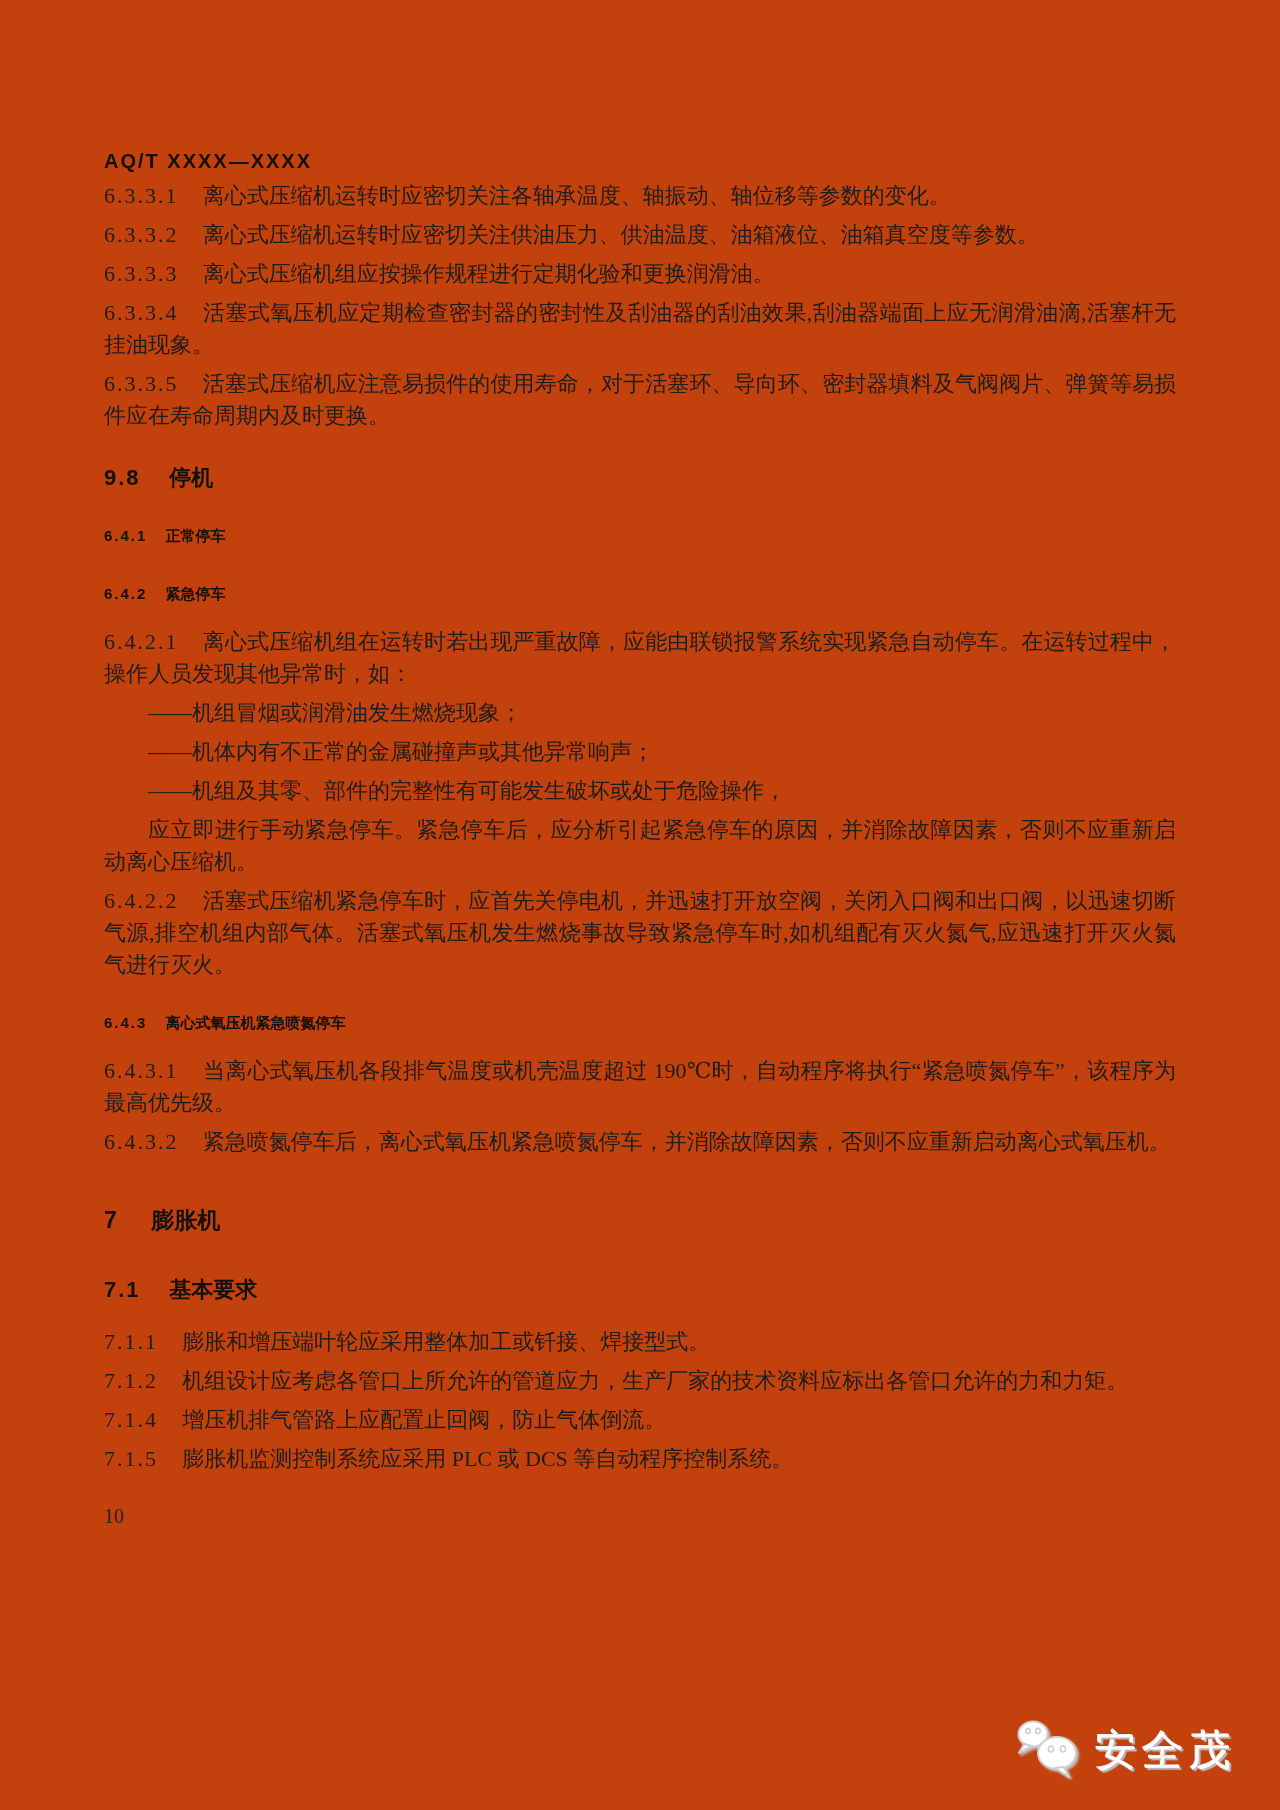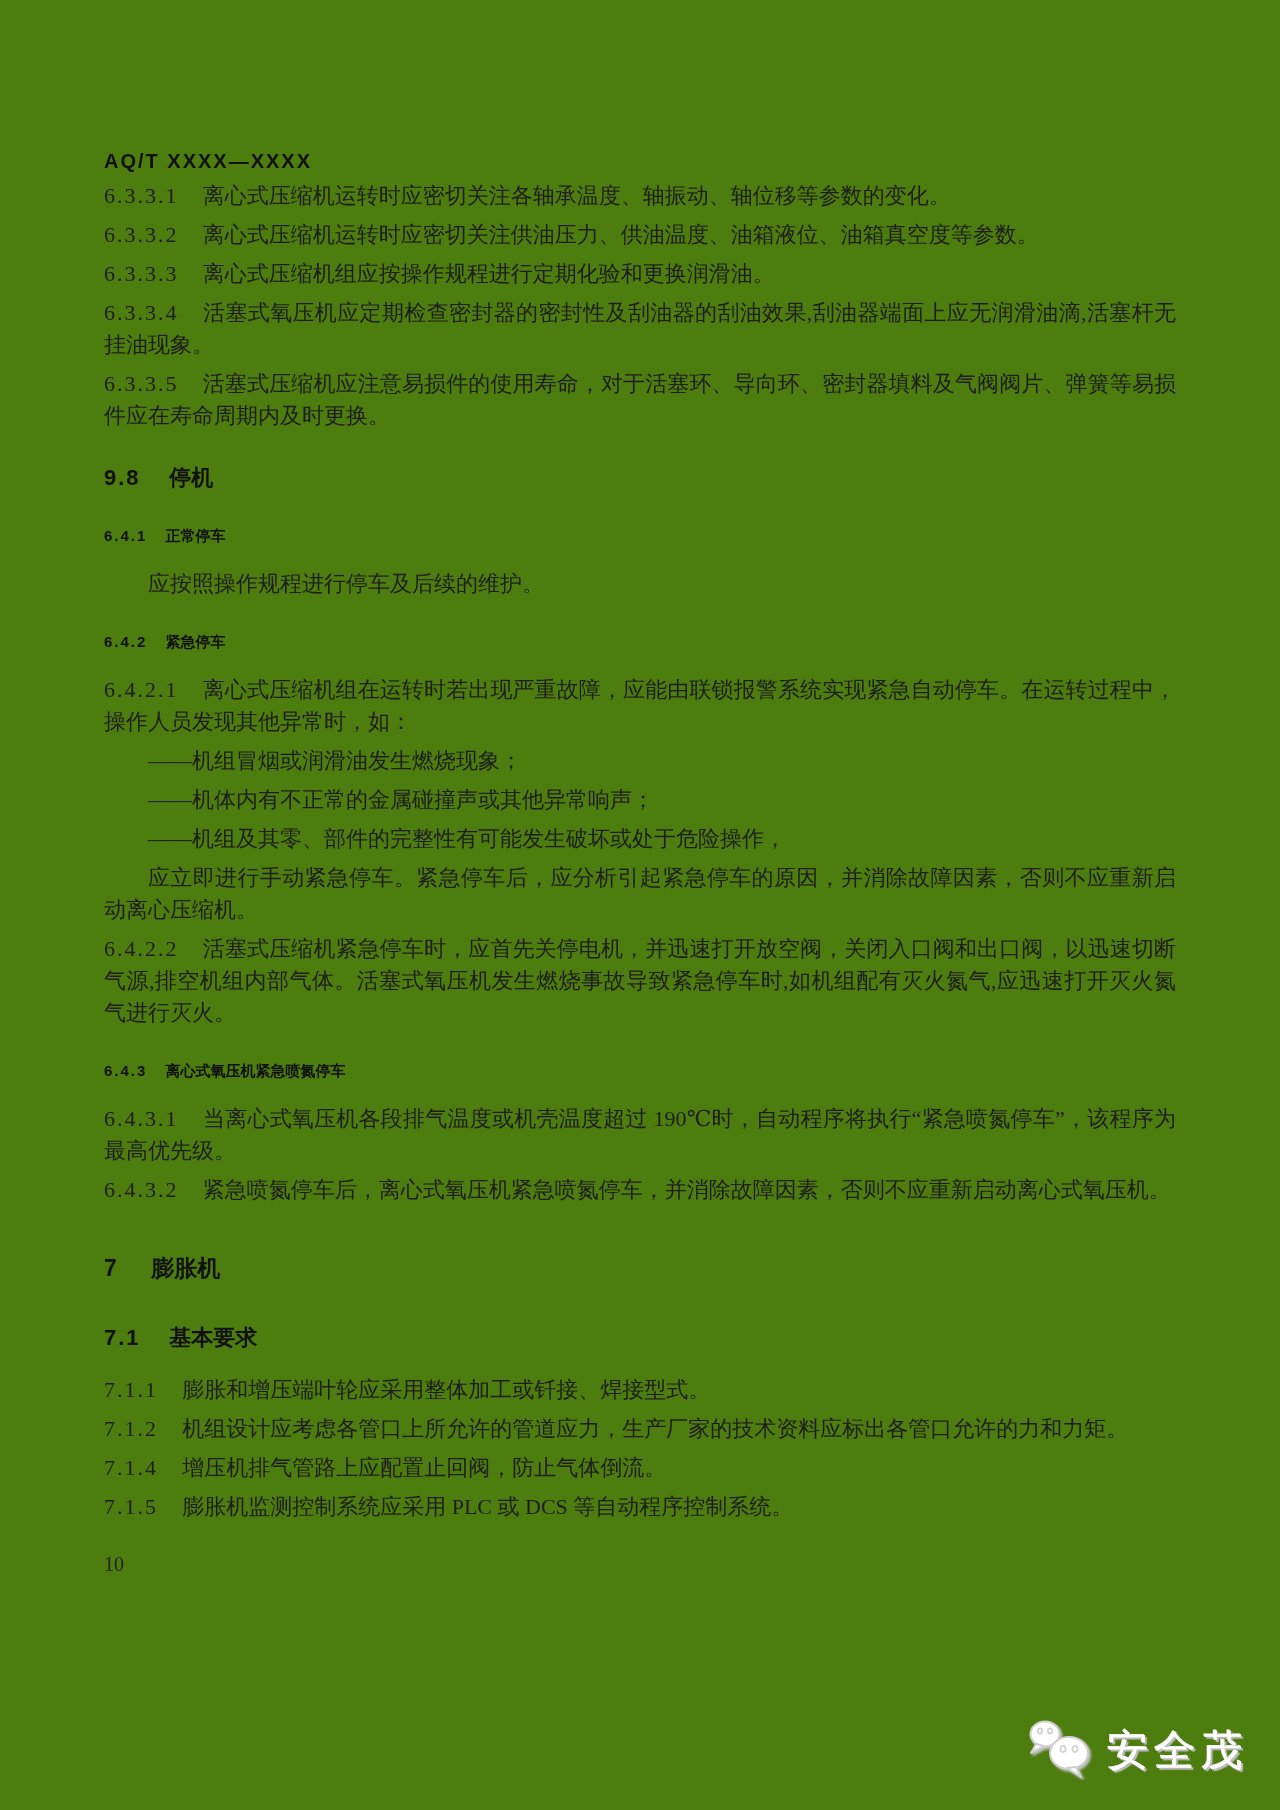--- a/index.html
+++ b/index.html
@@ -1,20 +1,20 @@
 <!DOCTYPE html>
 <html><head>
 <meta charset="utf-8">
 <style>
   html,body{margin:0;padding:0;background:#e9e9e9;}
   .sheet{
     position:relative;
     width:1280px;height:1810px;
     margin:0 auto;
-    background:#4d7c0f;
+    background:#c2410c;
     overflow:hidden;
     font-family:"Liberation Serif","DejaVu Serif",serif;
     color:#1e1e1e;
   }
   .content{padding:0 104px;}
   .doc-header{
     margin-top:150px;
     font-family:"Liberation Sans","DejaVu Sans",sans-serif;
     font-weight:700;
     font-size:20px;
@@ -49,21 +49,21 @@
   .para.h3 .num{margin-right:1.2em;}
   .para.indent{text-indent:2em;}
   .para.dash{text-indent:2em;text-align:left;}
   .page-number{
     margin-top:30px;
     font-size:20px;
     color:#222;
   }
   .watermark{
     position:absolute;
-    right:32px;
+    right:44px;
     bottom:26px;
     display:flex;
     align-items:center;
     gap:10px;
     user-select:none;
   }
   .watermark-text{
     font-family:"Liberation Sans","DejaVu Sans",sans-serif;
     font-size:42px;
     font-weight:400;
@@ -80,21 +80,20 @@
     <div class="doc-header">AQ/T XXXX—XXXX</div>
 
     <div class="doc-body">
         <div class="para clause"><span class="num">6.3.3.1</span><span class="txt">离心式压缩机运转时应密切关注各轴承温度、轴振动、轴位移等参数的变化。</span></div>
         <div class="para clause"><span class="num">6.3.3.2</span><span class="txt">离心式压缩机运转时应密切关注供油压力、供油温度、油箱液位、油箱真空度等参数。</span></div>
         <div class="para clause"><span class="num">6.3.3.3</span><span class="txt">离心式压缩机组应按操作规程进行定期化验和更换润滑油。</span></div>
         <div class="para clause"><span class="num">6.3.3.4</span><span class="txt">活塞式氧压机应定期检查密封器的密封性及刮油器的刮油效果,刮油器端面上应无润滑油滴,活塞杆无挂油现象。</span></div>
         <div class="para clause"><span class="num">6.3.3.5</span><span class="txt">活塞式压缩机应注意易损件的使用寿命，对于活塞环、导向环、密封器填料及气阀阀片、弹簧等易损件应在寿命周期内及时更换。</span></div>
         <div class="para h2"><span class="num">9.8</span><span class="txt">停机</span></div>
         <div class="para h3"><span class="num">6.4.1</span><span class="txt">正常停车</span></div>
-        <div class="para indent"><span class="txt">应按照操作规程进行停车及后续的维护。</span></div>
         <div class="para h3"><span class="num">6.4.2</span><span class="txt">紧急停车</span></div>
         <div class="para clause"><span class="num">6.4.2.1</span><span class="txt">离心式压缩机组在运转时若出现严重故障，应能由联锁报警系统实现紧急自动停车。在运转过程中，操作人员发现其他异常时，如：</span></div>
         <div class="para dash"><span class="txt">——机组冒烟或润滑油发生燃烧现象；</span></div>
         <div class="para dash"><span class="txt">——机体内有不正常的金属碰撞声或其他异常响声；</span></div>
         <div class="para dash"><span class="txt">——机组及其零、部件的完整性有可能发生破坏或处于危险操作，</span></div>
         <div class="para indent"><span class="txt">应立即进行手动紧急停车。紧急停车后，应分析引起紧急停车的原因，并消除故障因素，否则不应重新启动离心压缩机。</span></div>
         <div class="para clause"><span class="num">6.4.2.2</span><span class="txt">活塞式压缩机紧急停车时，应首先关停电机，并迅速打开放空阀，关闭入口阀和出口阀，以迅速切断气源,排空机组内部气体。活塞式氧压机发生燃烧事故导致紧急停车时,如机组配有灭火氮气,应迅速打开灭火氮气进行灭火。</span></div>
         <div class="para h3"><span class="num">6.4.3</span><span class="txt">离心式氧压机紧急喷氮停车</span></div>
         <div class="para clause"><span class="num">6.4.3.1</span><span class="txt">当离心式氧压机各段排气温度或机壳温度超过 190℃时，自动程序将执行“紧急喷氮停车”，该程序为最高优先级。</span></div>
         <div class="para clause"><span class="num">6.4.3.2</span><span class="txt">紧急喷氮停车后，离心式氧压机紧急喷氮停车，并消除故障因素，否则不应重新启动离心式氧压机。</span></div>

